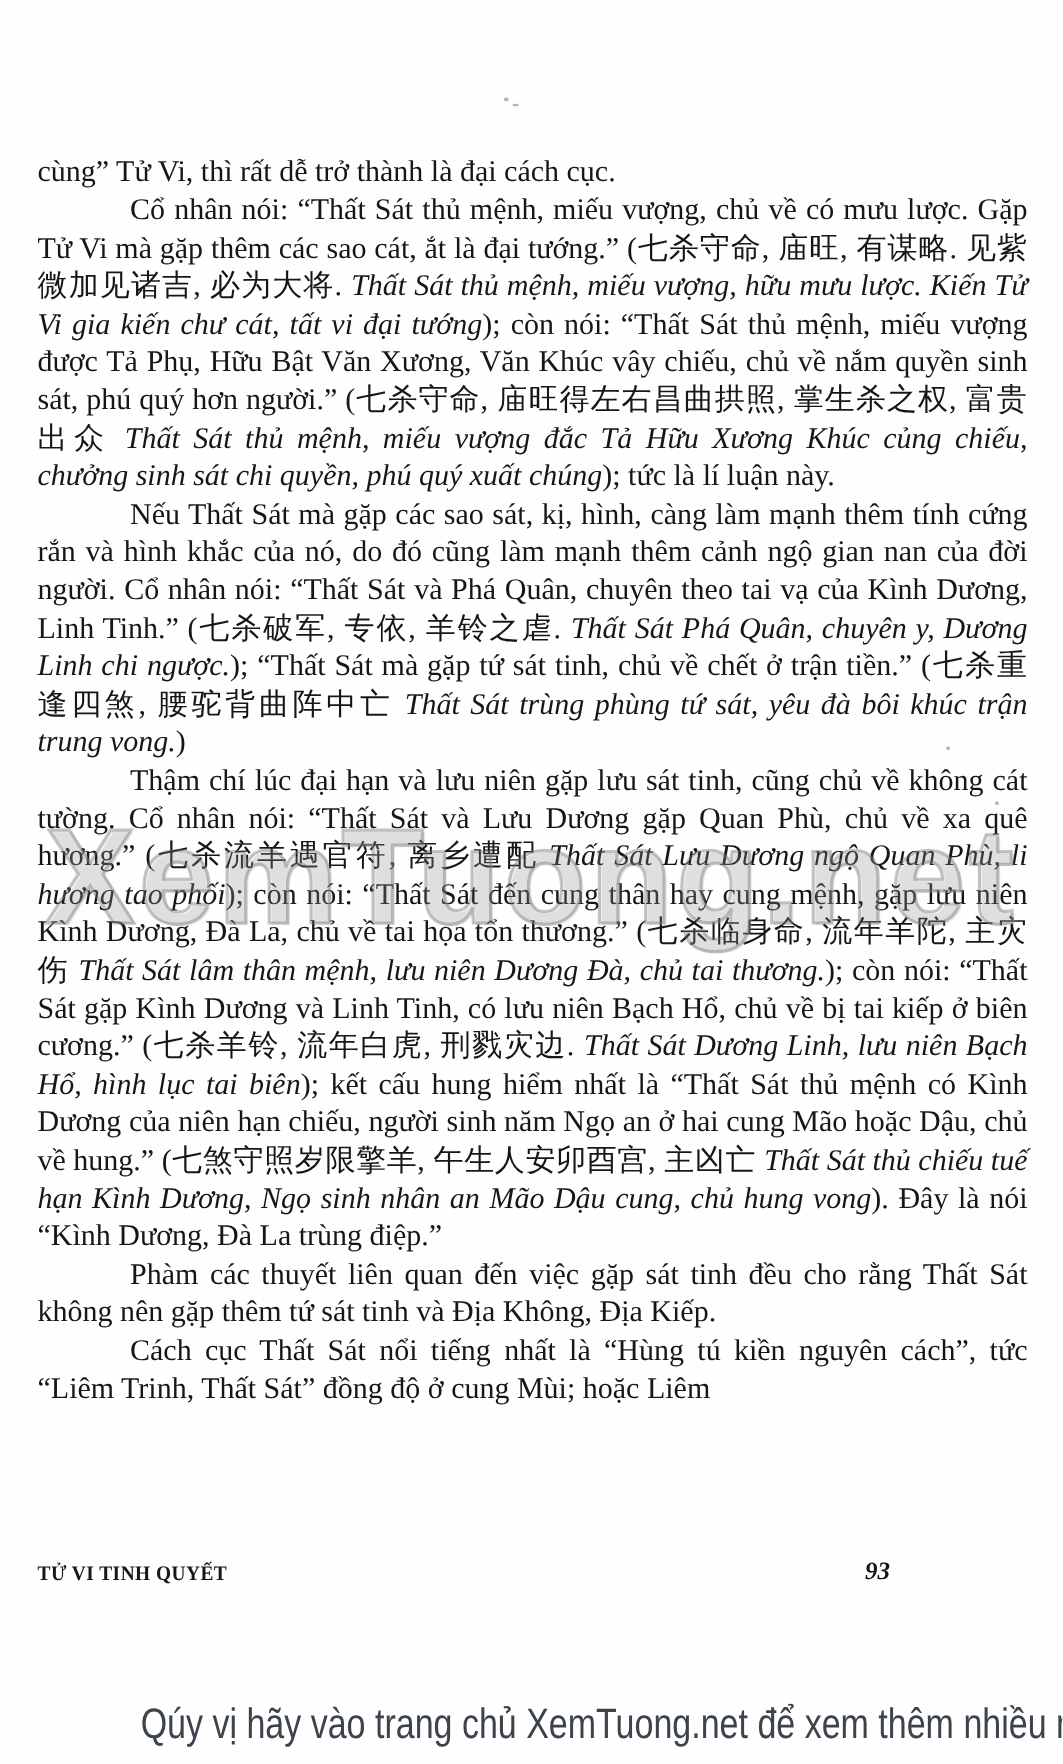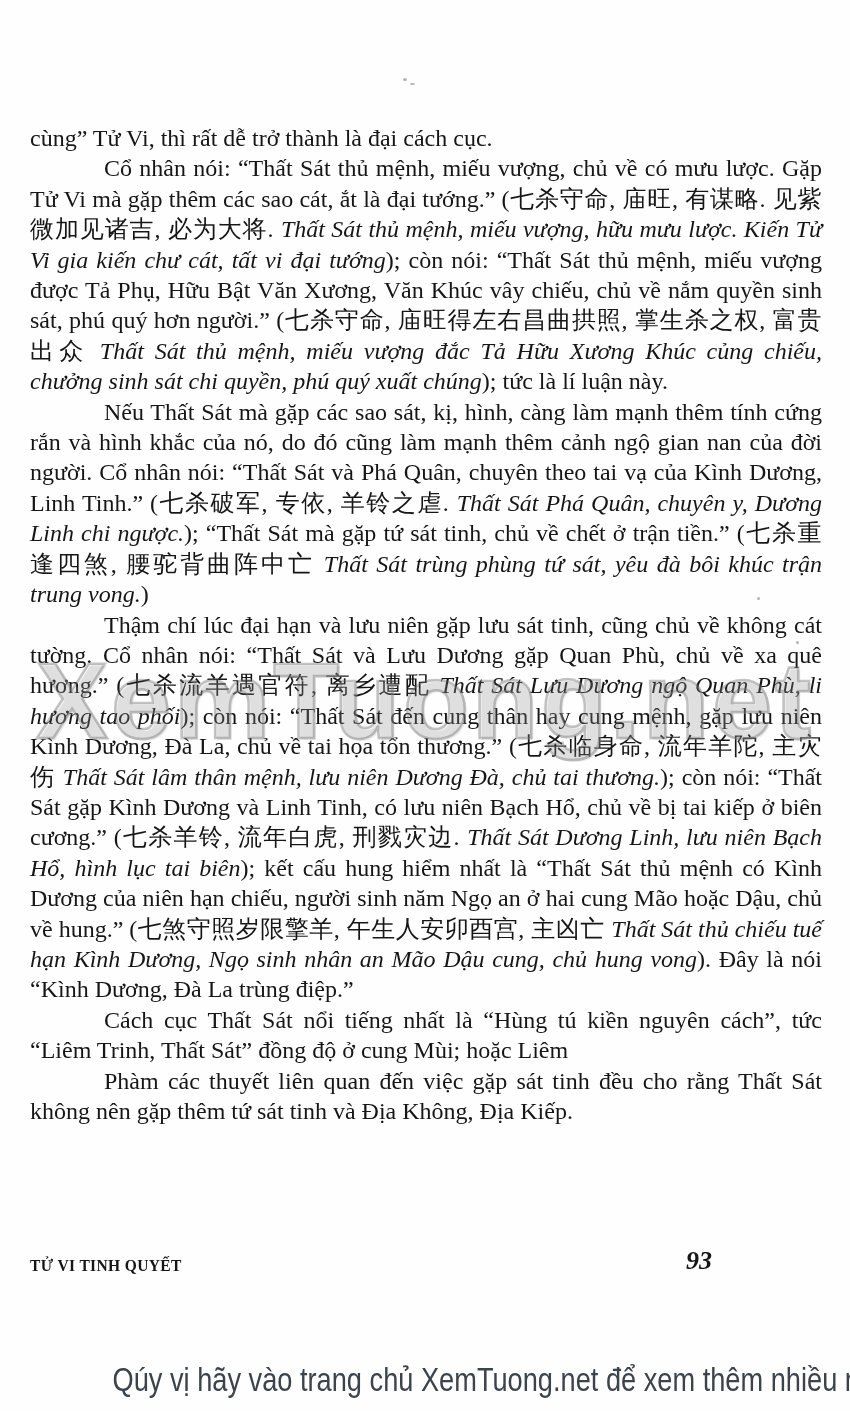--- a/index.html
+++ b/index.html
@@ -78,21 +78,21 @@
     font-weight: bold;
     font-size: 16.5px;
     letter-spacing: 0.4px;
     transform: scaleX(0.94);
     transform-origin: left center;
     white-space: nowrap;
   }
   .page-number {
     font-weight: bold;
     font-style: italic;
-    font-size: 26px;
+    font-size: 20px;
   }
 
   
   .banner {
     position: absolute;
     left: 0;
     right: 0;
     top: 1360px;
     text-align: center;
     z-index: 6;
@@ -118,22 +118,22 @@
   <div class="speckle s3"></div>
   <div class="speckle s4"></div>
 
   <div class="watermark">XemTuong.net</div>
 
   <main id="paragraphs" class="body-text">
       <p class="para"><span class="seg-roman">cùng” Tử Vi, thì rất dễ trở thành là đại cách cục.</span></p>
       <p class="para indent"><span class="seg-roman">Cổ nhân nói: “Thất Sát thủ mệnh, miếu vượng, chủ về có mưu lược. Gặp Tử Vi mà gặp thêm các sao cát, ắt là đại tướng.” </span><span class="seg-cjk">(七杀守命, 庙旺, 有谋略. 见紫微加见诸吉, 必为大将. </span><span class="seg-viet-italic">Thất Sát thủ mệnh, miếu vượng, hữu mưu lược. Kiến Tử Vi gia kiến chư cát, tất vi đại tướng</span><span class="seg-roman">); còn nói: “Thất Sát thủ mệnh, miếu vượng được Tả Phụ, Hữu Bật Văn Xương, Văn Khúc vây chiếu, chủ về nắm quyền sinh sát, phú quý hơn người.” </span><span class="seg-cjk">(七杀守命, 庙旺得左右昌曲拱照, 掌生杀之权, 富贵出众 </span><span class="seg-viet-italic">Thất Sát thủ mệnh, miếu vượng đắc Tả Hữu Xương Khúc củng chiếu, chưởng sinh sát chi quyền, phú quý xuất chúng</span><span class="seg-roman">); tức là lí luận này.</span></p>
       <p class="para indent"><span class="seg-roman">Nếu Thất Sát mà gặp các sao sát, kị, hình, càng làm mạnh thêm tính cứng rắn và hình khắc của nó, do đó cũng làm mạnh thêm cảnh ngộ gian nan của đời người. Cổ nhân nói: “Thất Sát và Phá Quân, chuyên theo tai vạ của Kình Dương, Linh Tinh.” </span><span class="seg-cjk">(七杀破军, 专依, 羊铃之虐. </span><span class="seg-viet-italic">Thất Sát Phá Quân, chuyên y, Dương Linh chi ngược.</span><span class="seg-roman">); “Thất Sát mà gặp tứ sát tinh, chủ về chết ở trận tiền.” </span><span class="seg-cjk">(七杀重逢四煞, 腰驼背曲阵中亡 </span><span class="seg-viet-italic">Thất Sát trùng phùng tứ sát, yêu đà bôi khúc trận trung vong.</span><span class="seg-roman">)</span></p>
       <p class="para indent"><span class="seg-roman">Thậm chí lúc đại hạn và lưu niên gặp lưu sát tinh, cũng chủ về không cát tường. Cổ nhân nói: “Thất Sát và Lưu Dương gặp Quan Phù, chủ về xa quê hương.” </span><span class="seg-cjk">(七杀流羊遇官符, 离乡遭配 </span><span class="seg-viet-italic">Thất Sát Lưu Dương ngộ Quan Phù, li hương tao phối</span><span class="seg-roman">); còn nói: “Thất Sát đến cung thân hay cung mệnh, gặp lưu niên Kình Dương, Đà La, chủ về tai họa tổn thương.” </span><span class="seg-cjk">(七杀临身命, 流年羊陀, 主灾伤 </span><span class="seg-viet-italic">Thất Sát lâm thân mệnh, lưu niên Dương Đà, chủ tai thương.</span><span class="seg-roman">); còn nói: “Thất Sát gặp Kình Dương và Linh Tinh, có lưu niên Bạch Hổ, chủ về bị tai kiếp ở biên cương.” </span><span class="seg-cjk">(七杀羊铃, 流年白虎, 刑戮灾边. </span><span class="seg-viet-italic">Thất Sát Dương Linh, lưu niên Bạch Hổ, hình lục tai biên</span><span class="seg-roman">); kết cấu hung hiểm nhất là “Thất Sát thủ mệnh có Kình Dương của niên hạn chiếu, người sinh năm Ngọ an ở hai cung Mão hoặc Dậu, chủ về hung.” </span><span class="seg-cjk">(七煞守照岁限擎羊, 午生人安卯酉宫, 主凶亡 </span><span class="seg-viet-italic">Thất Sát thủ chiếu tuế hạn Kình Dương, Ngọ sinh nhân an Mão Dậu cung, chủ hung vong</span><span class="seg-roman">). Đây là nói “Kình Dương, Đà La trùng điệp.”</span></p>
+      <p class="para indent"><span class="seg-roman">Phàm các thuyết liên quan đến việc gặp sát tinh đều cho rằng Thất Sát không nên gặp thêm tứ sát tinh và Địa Không, Địa Kiếp.</span></p>
       <p class="para indent"><span class="seg-roman">Cách cục Thất Sát nổi tiếng nhất là “Hùng tú kiền nguyên cách”, tức “Liêm Trinh, Thất Sát” đồng độ ở cung Mùi; hoặc Liêm</span></p>
-      <p class="para indent"><span class="seg-roman">Phàm các thuyết liên quan đến việc gặp sát tinh đều cho rằng Thất Sát không nên gặp thêm tứ sát tinh và Địa Không, Địa Kiếp.</span></p>
     </main>
 
   <div class="page-footer">
     <span class="running-title">TỬ VI TINH QUYẾT</span>
     <span class="page-number">93</span>
   </div>
 
   <div class="banner">
     <span class="banner-inner"><span>Qúy vị hãy vào trang chủ </span><span>XemTuong.net</span><span> để xem thêm nhiều mục hay khác</span></span>
   </div>

